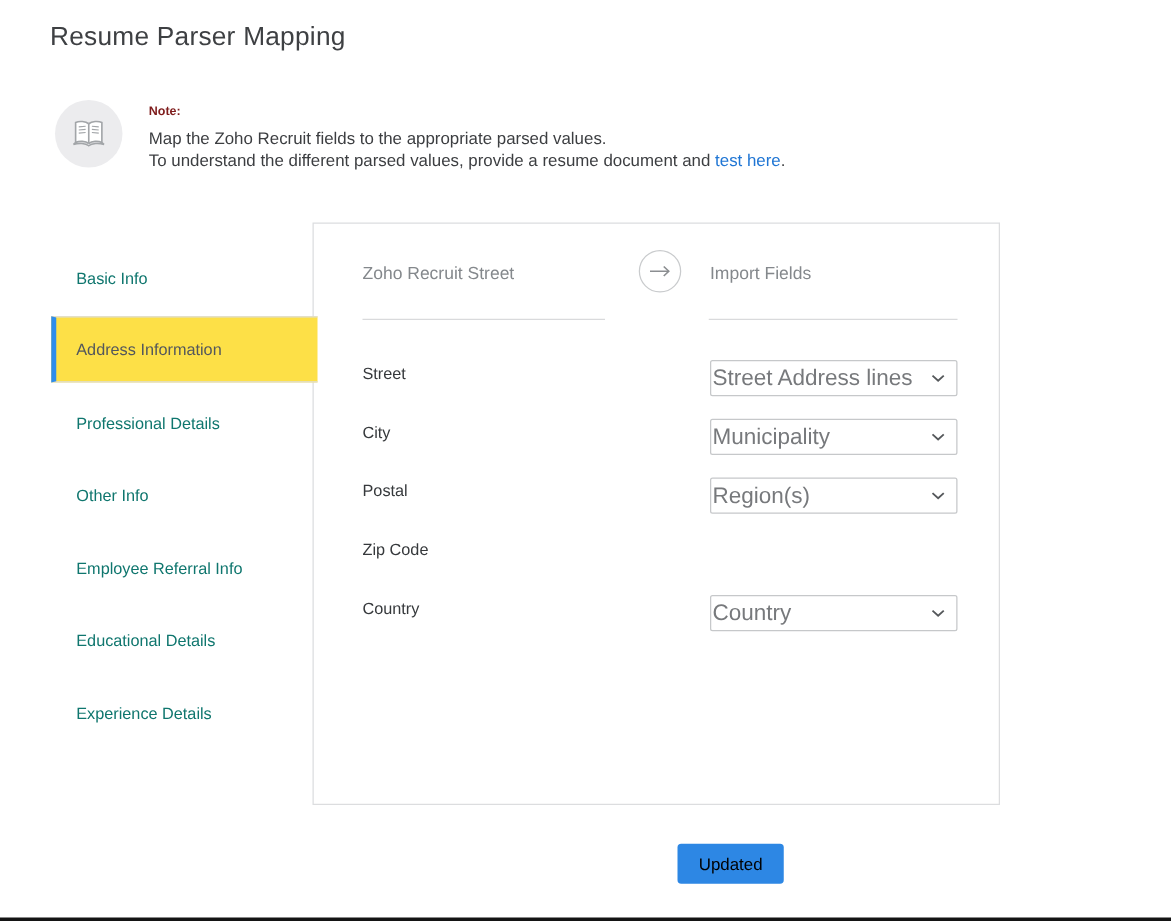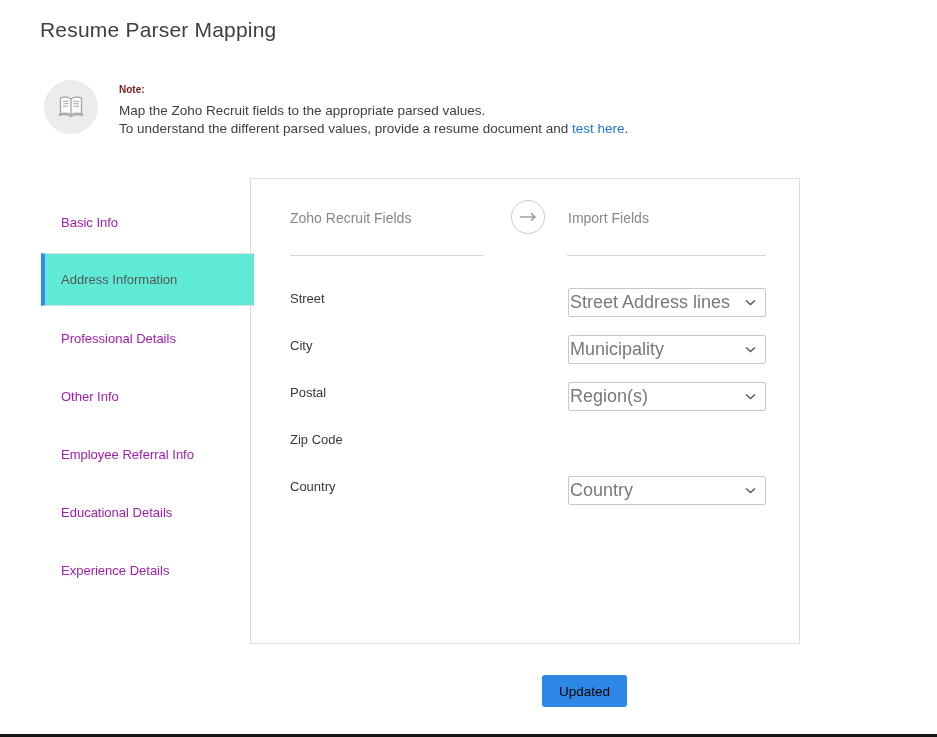--- a/index.html
+++ b/index.html
@@ -40,27 +40,27 @@
   }
 
   
   .sidebar {
     position:absolute; left:41px; top:193px;
     width:213px; z-index:2;
   }
   .side-item {
     height:58px; display:flex; align-items:center;
     padding-left:20px;
-    font-size:13px; color:#a21caf;
+    font-size:13px; color:#0f766e;
     cursor:pointer;
     background:transparent;
   }
   .side-item.selected {
     height:53px; margin:2px 0 3px 0;
-    background:#5eead4;
+    background:#fde047;
     border-top:1px solid #dcdddf;
     border-bottom:1px solid #dcdddf;
     border-left:4px solid #2e8ceb;
     padding-left:16px;
     color:#53575c;
   }
 
   
   .col-header {
     position:absolute; top:31px;
@@ -131,21 +131,21 @@
     <path d="M3.5 19 L1.8 20.5 C6 19.3, 11.5 19.5, 14 21.6 C16.5 19.5, 22 19.3, 26.2 20.5 L24.5 19"></path>
   </svg>
 </div>
 <div class="note-block">
   <div class="note-label">Note:</div>
   <div class="note-line">Map the Zoho Recruit fields to the appropriate parsed values.</div>
   <div class="note-line"><span>To understand the different parsed values, provide a resume document and </span><a class="note-link" href="#">test here</a><span>.</span></div>
 </div>
 
 <div class="panel">
-  <div class="col-header left">Zoho Recruit Fields</div>
+  <div class="col-header left">Zoho Recruit Street</div>
   <div class="arrow-circle">
     <svg width="18" height="10" viewBox="0 0 18 10" fill="none" stroke="#8b8e91" stroke-width="1.3">
       <path d="M1 5 L16 5"></path>
         <path d="M12 1.2 L16 5 L12 8.8"></path>
     </svg>
   </div>
   <div class="col-header right">Import Fields</div>
   <div class="col-underline left"></div>
   <div class="col-underline right"></div>
 

